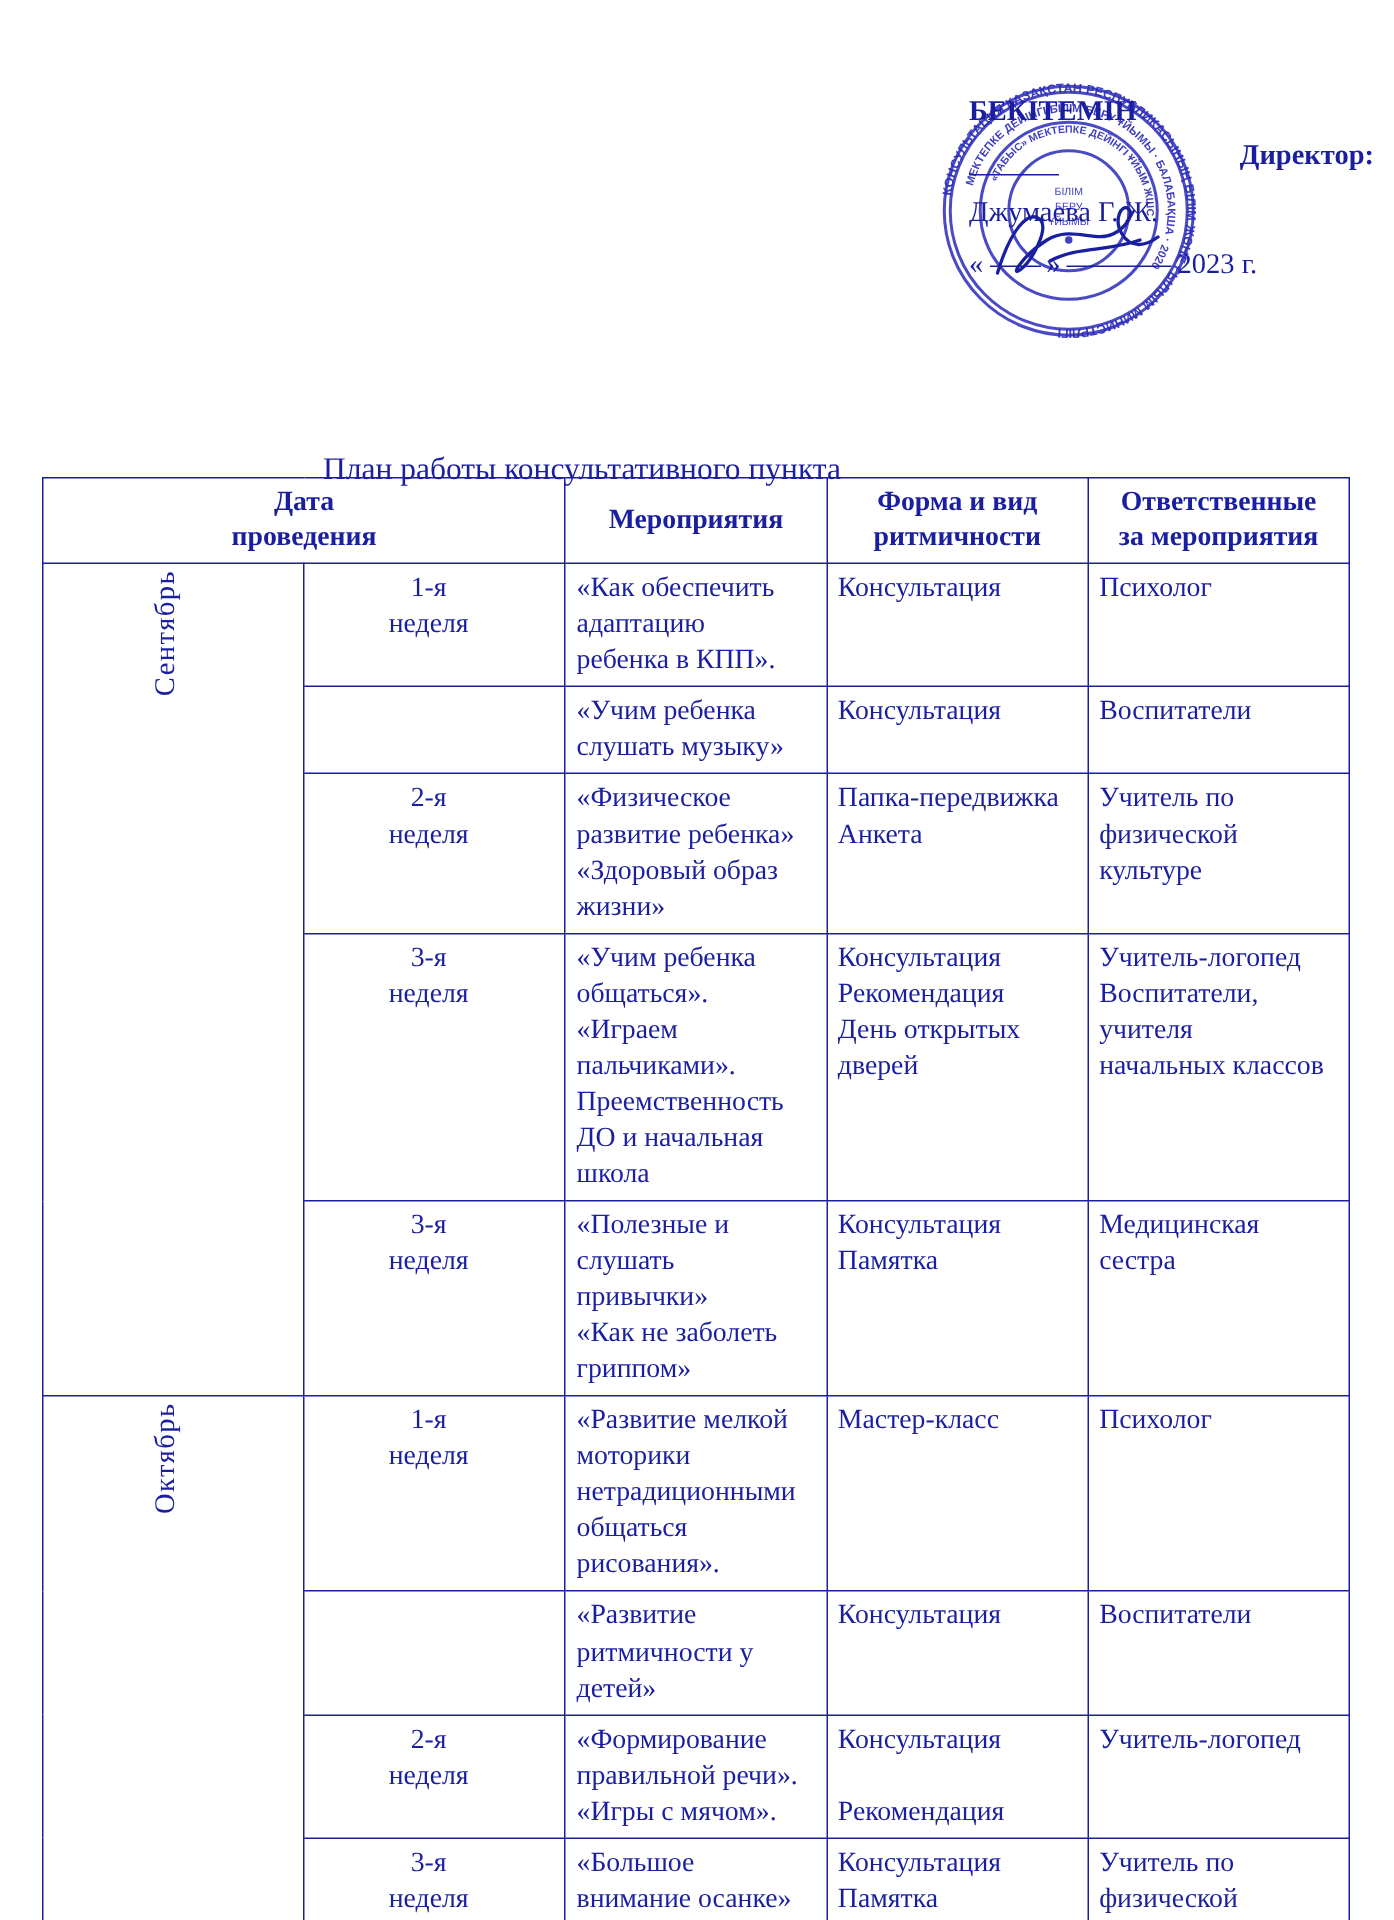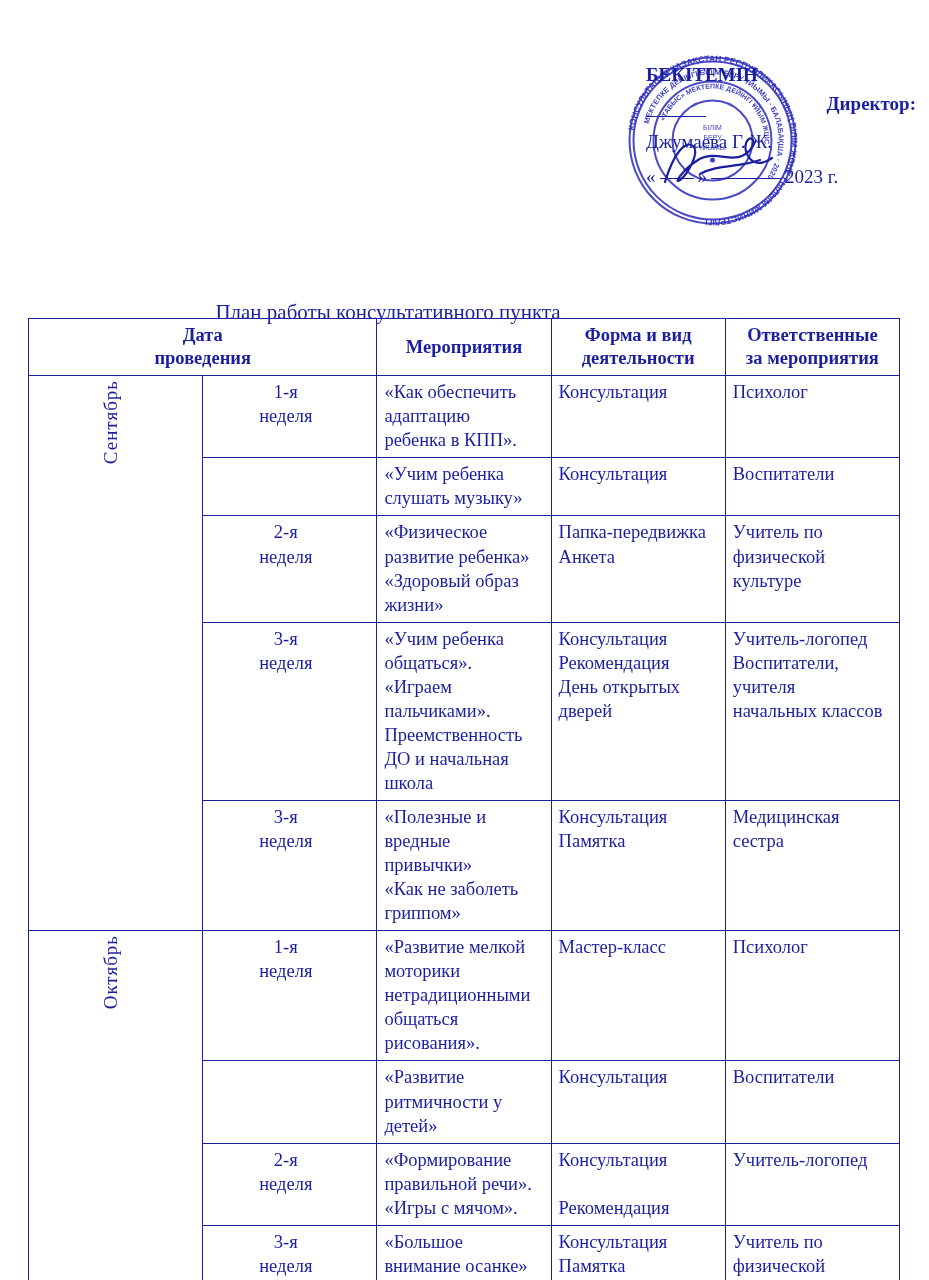--- a/index.html
+++ b/index.html
@@ -227,21 +227,21 @@
     <div>План работы консультативного пункта</div>
   </div>
 
   <table class="plan">
     <thead>
       <tr>
         <th colspan="2" class="nowrapblock">Дата
 проведения</th>
         <th class="nowrapblock">Мероприятия</th>
         <th class="nowrapblock">Форма и вид
-деятельности</th>
+ритмичности</th>
         <th class="nowrapblock">Ответственные
 за мероприятия</th>
       </tr>
     </thead>
     <tbody>
 
       <tr>
         <td class="month" rowspan="5">
           <span class="rot">Сентябрь</span>
         </td>
@@ -274,21 +274,21 @@
 Преемственность  ДО и начальная школа</td>
         <td class="form nowrapblock">Консультация
 Рекомендация
 День открытых дверей</td>
         <td class="resp nowrapblock">Учитель-логопед
 Воспитатели, учителя начальных классов</td>
       </tr>
       <tr>
         <td class="week nowrapblock">3-я
 неделя</td>
-        <td class="event nowrapblock">«Полезные и вредные привычки»
+        <td class="event nowrapblock">«Полезные и слушать привычки»
 «Как не заболеть гриппом»</td>
         <td class="form nowrapblock">Консультация
 Памятка</td>
         <td class="resp nowrapblock">Медицинская сестра</td>
       </tr>
 
       <tr>
         <td class="month" rowspan="7">
           <span class="rot">Октябрь</span>
         </td>

